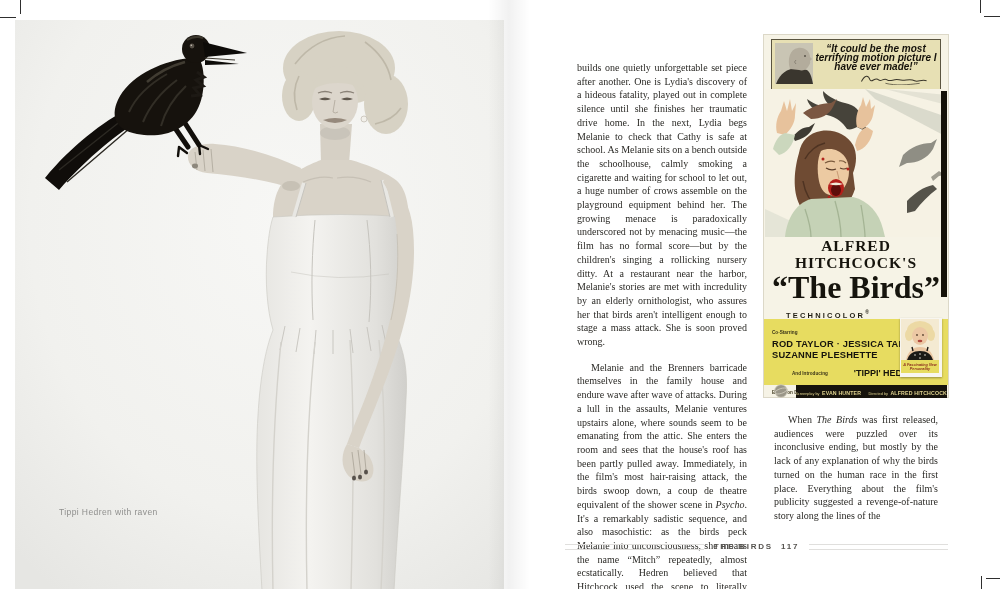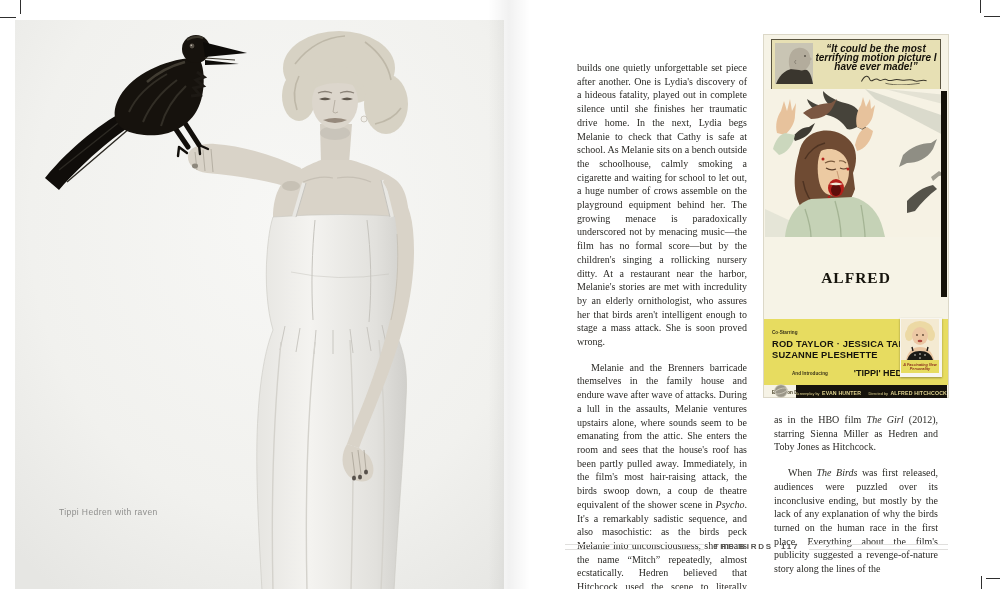--- a/index.html
+++ b/index.html
@@ -62,21 +62,21 @@
     font-family:"Liberation Sans", sans-serif; font-weight:bold; font-style:italic;
     font-size:10px; line-height:9px; color:#14110a; text-align:center;
   }
   .signature-icon { display:block; margin:2px 5px 0 auto; }
 
   .poster-art { position:absolute; left:1px; top:54px; width:182px; height:148px; }
   .poster-art svg { display:block; width:100%; height:100%; }
   .poster-right-bar { position:absolute; right:1px; top:56px; width:6px; height:206px; background:#151209; }
 
   .poster-titles { position:absolute; left:0; top:203px; width:184px; text-align:center; color:#16140d; }
-  .possessive { font-weight:bold; font-size:15.5px; line-height:16.5px; letter-spacing:1px; font-family:"Liberation Serif", serif;margin-top:32px; }
+  .possessive { font-weight:bold; font-size:15.5px; line-height:16.5px; letter-spacing:1px; font-family:"Liberation Serif", serif; }
   .main-title  { font-weight:bold; font-size:32px; line-height:33px; font-family:"Liberation Serif", serif; }
   .technicolor-row {
     text-align:left; padding-left:22px; margin-top:5px;
     font-family:"Liberation Sans", sans-serif; font-weight:bold;
     font-size:7.5px; letter-spacing:2.2px; color:#211e13;
   }
   .reg { font-size:5px; vertical-align:super; letter-spacing:0; }
 
   .poster-credits-band { position:absolute; left:0; top:284px; width:184px; height:66px; background:#e7dc60; }
   .poster-credits { position:absolute; left:8px; top:2px; width:128px; color:#16140c; font-family:"Liberation Sans", sans-serif; }
@@ -343,21 +343,20 @@
           </svg>
         </div>
         <div class="inset-caption">
           <span>A Fascinating New Personality</span>
         </div>
       </div>
 
     </div>
 
     <div class="col2-text">
-      <p class="body-par">as in the HBO film <i>The Girl</i> (2012), starring Sienna Miller as Hedren and Toby Jones as Hitchcock.</p>
       <p class="body-par indent">When <i>The Birds</i> was first released, audiences were puzzled over its inconclusive ending, but mostly by the lack of any explanation of why the birds turned on the human race in the first place. Everything about the film's publicity suggested a revenge-of-nature story along the lines of the</p>
     </div>
 
     <div class="footer">
       <div class="footer-rule"></div>
       <div class="footer-text">
         <span>THE BIRDS</span><span class="footer-page">117</span>
       </div>
       <div class="footer-rule"></div>
     </div>

